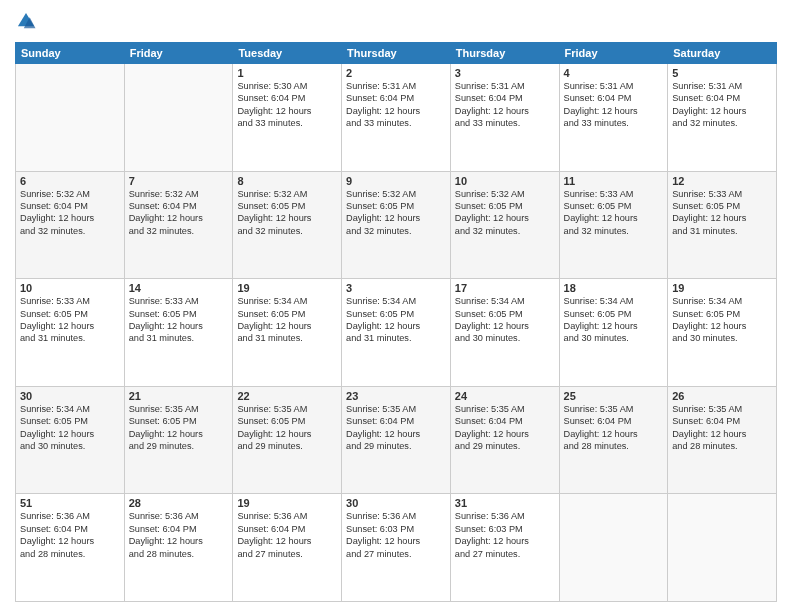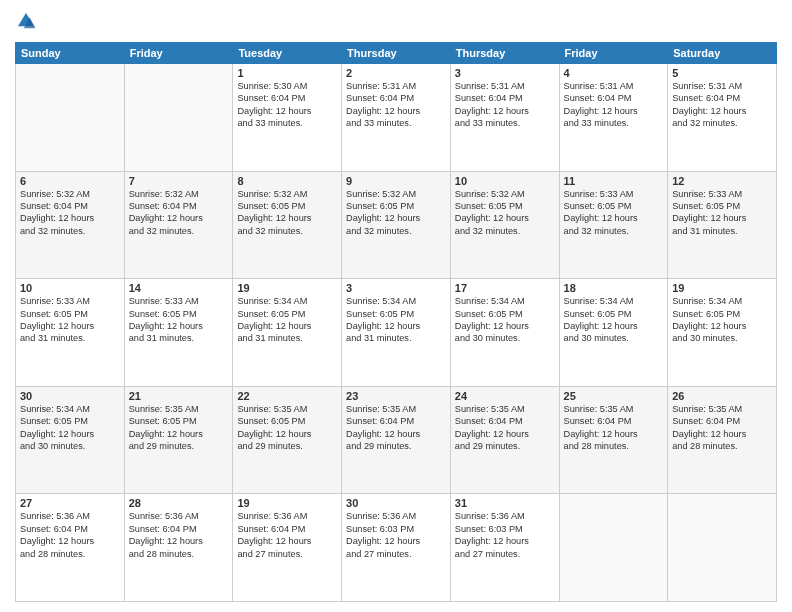--- a/index.html
+++ b/index.html
@@ -312,21 +312,21 @@
           <td>
             <span class="day-number">26</span>
             <div class="day-info" style="white-space: pre-line;">Sunrise: 5:35 AM
 Sunset: 6:04 PM
 Daylight: 12 hours
 and 28 minutes.</div>
           </td>
         </tr>
         <tr>
           <td>
-            <span class="day-number">27</span>
+            <span class="day-number">51</span>
             <div class="day-info" style="white-space: pre-line;">Sunrise: 5:36 AM
 Sunset: 6:04 PM
 Daylight: 12 hours
 and 28 minutes.</div>
           </td>
           <td>
             <span class="day-number">28</span>
             <div class="day-info" style="white-space: pre-line;">Sunrise: 5:36 AM
 Sunset: 6:04 PM
 Daylight: 12 hours

